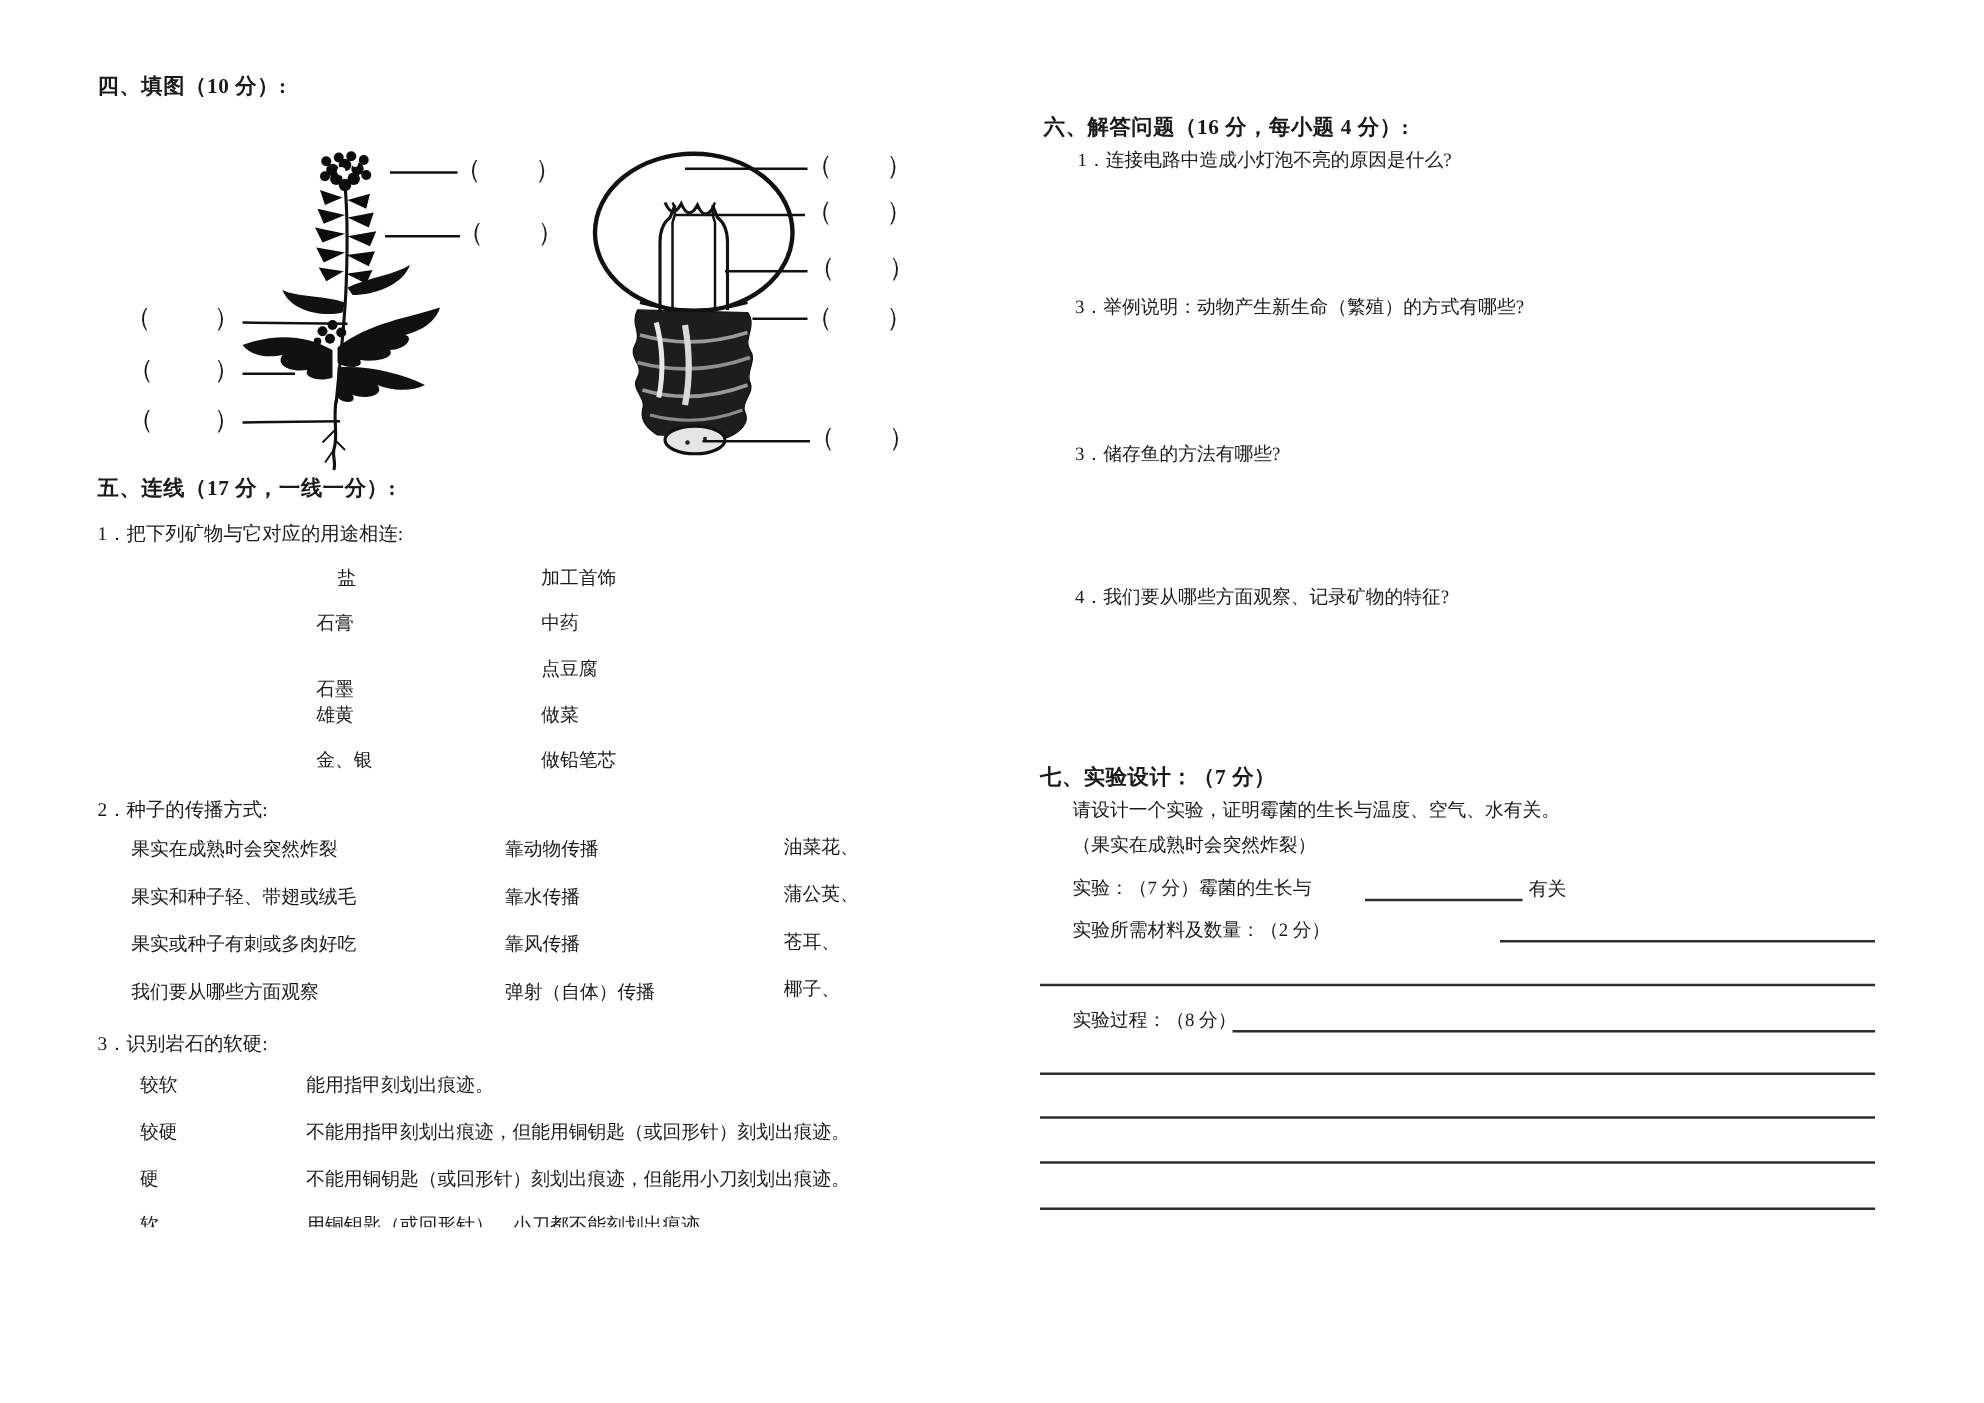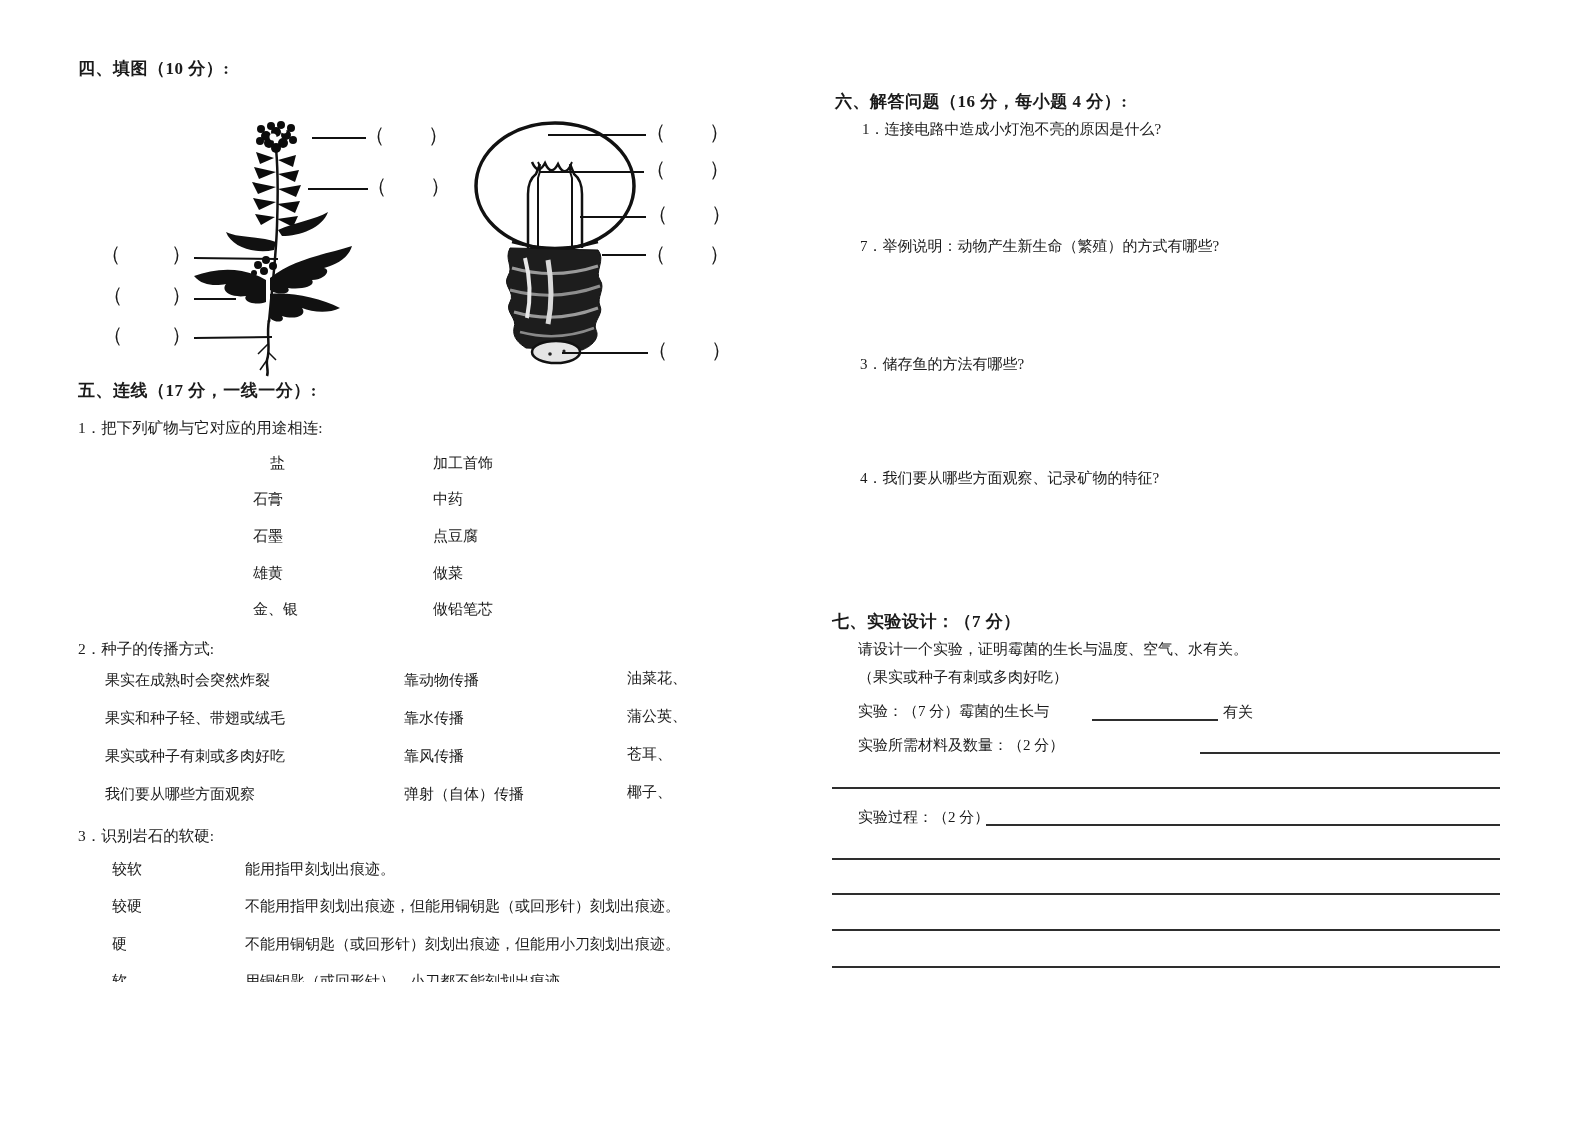--- a/index.html
+++ b/index.html
@@ -145,21 +145,21 @@
   <div class="blank" style="left:647px;top:340px">
       <span>（</span>
       <span>）</span>
     </div>
 
   <div class="t h" style="left:78px;top:381px">五、连线（17 分，一线一分）:</div>
   <div class="t sub" style="left:78px;top:419px">1．把下列矿物与它对应的用途相连:</div>
 
   <div class="t" style="left:270px;top:455px">盐</div>
   <div class="t" style="left:253px;top:491px">石膏</div>
-  <div class="t" style="left:253px;top:528px">石墨</div>
+  <div class="t" style="left:253px;top:544px">石墨</div>
   <div class="t" style="left:253px;top:565px">雄黄</div>
   <div class="t" style="left:253px;top:601px">金、银</div>
 
   <div class="t" style="left:433px;top:455px">加工首饰</div>
   <div class="t" style="left:433px;top:491px">中药</div>
   <div class="t" style="left:433px;top:528px">点豆腐</div>
   <div class="t" style="left:433px;top:565px">做菜</div>
   <div class="t" style="left:433px;top:601px">做铅笔芯</div>
 
   <div class="t sub" style="left:78px;top:640px">2．种子的传播方式:</div>
@@ -183,37 +183,37 @@
   <div class="t" style="left:112px;top:973px">软</div>
   <div class="t" style="left:245px;top:861px">能用指甲刻划出痕迹。</div>
   <div class="t" style="left:245px;top:936px">不能用铜钥匙（或回形针）刻划出痕迹，但能用小刀刻划出痕迹。</div>
   <div class="t" style="left:245px;top:898px">不能用指甲刻划出痕迹，但能用铜钥匙（或回形针）刻划出痕迹。</div>
   <div class="t" style="left:245px;top:973px">用铜钥匙（或回形针）、小刀都不能刻划出痕迹。</div>
 
   <div class="foot" style="left:375px;top:1011px">第 3 页 共 4 页</div>
 
   <div class="t h" style="left:835px;top:92px">六、解答问题（16 分，每小题 4 分）:</div>
   <div class="t" style="left:862px;top:121px">1．连接电路中造成小灯泡不亮的原因是什么?</div>
-  <div class="t" style="left:860px;top:238px">7．举例说明：动物产生新生命（繁殖）的方式有哪些?</div>
+  <div class="t" style="left:860px;top:238px">3．举例说明：动物产生新生命（繁殖）的方式有哪些?</div>
   <div class="t" style="left:860px;top:356px">3．储存鱼的方法有哪些?</div>
   <div class="t" style="left:860px;top:470px">4．我们要从哪些方面观察、记录矿物的特征?</div>
 
   <div class="t h" style="left:832px;top:612px">七、实验设计：（7 分）</div>
   <div class="t" style="left:858px;top:641px">请设计一个实验，证明霉菌的生长与温度、空气、水有关。</div>
-  <div class="t" style="left:858px;top:669px">（果实或种子有刺或多肉好吃）</div>
+  <div class="t" style="left:858px;top:669px">（果实在成熟时会突然炸裂）</div>
 
   <div class="t" style="left:858px;top:703px">实验：（7 分）霉菌的生长与</div>
   <div class="u" style="left:1092px;top:719px;width:126px"></div>
   <div class="t" style="left:1223px;top:704px">有关</div>
 
   <div class="t" style="left:858px;top:737px">实验所需材料及数量：（2 分）</div>
   <div class="u" style="left:1200px;top:752px;width:300px"></div>
   <div class="u" style="left:832px;top:787px;width:668px"></div>
 
-  <div class="t" style="left:858px;top:809px">实验过程：（2 分）</div>
+  <div class="t" style="left:858px;top:809px">实验过程：（8 分）</div>
   <div class="u" style="left:986px;top:824px;width:514px"></div>
   <div class="u" style="left:832px;top:858px;width:668px"></div>
   <div class="u" style="left:832px;top:893px;width:668px"></div>
   <div class="u" style="left:832px;top:929px;width:668px"></div>
   <div class="u" style="left:832px;top:966px;width:668px"></div>
   <div class="u" style="left:832px;top:1002px;width:668px"></div>
 
   <div class="foot" style="left:1036px;top:1029px;letter-spacing:1px">第 4 页 共 4 页</div>
 
 </div>

